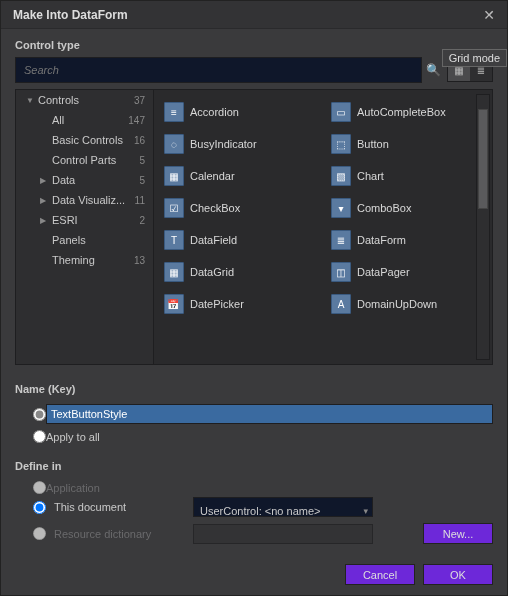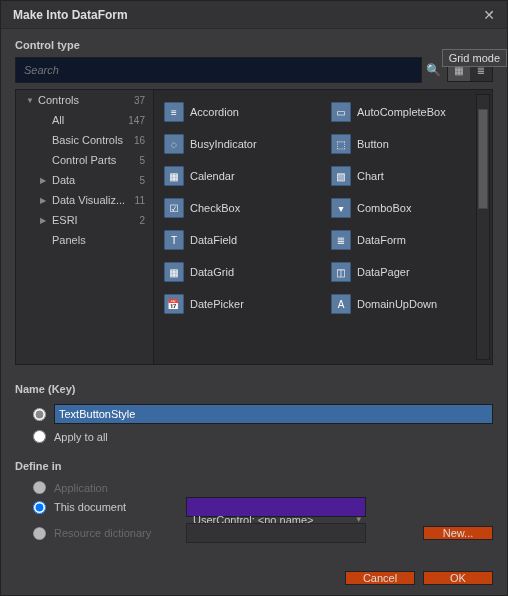--- a/index.html
+++ b/index.html
@@ -69,42 +69,42 @@
   .scroll-thumb {
     position: absolute; left: 1px; right: 1px; top: 14px; height: 100px;
     background: #5a5a5c; border: 1px solid #444;
   }
   .tooltip {
     position: absolute; right: 0; top: 48px; background: #3e3e40;
     border: 1px solid #666; padding: 2px 6px; color: #ddd; font-size: 11px;
     z-index: 5;
   }
   .form { margin-top: 14px; font-size: 11px; color: #c9c9c9; }
-  .radio-row { display: flex; align-items: center; gap: 8px; padding: 3px 0 3px 18px; }
+  .radio-row { display: flex; align-items: center; padding: 3px 0 3px 18px; }
   .radio-row input[type="radio"] { accent-color: #888; }
   .radio-row.disabled { color: #6a6a6c; align-items: flex-end; }
   .name-input {
     flex: 1; height: 20px; background: #3a6aa0; border: 1px solid #1e1e20;
     color: #fff; font-size: 11px; padding: 0 4px;
   }
   .select-combo {
-    width: 180px; height: 20px; background: #4c1d95; border: 1px solid #1e1e20;
-    color: #c9c9c9; font-size: 11px; display: flex; align-items: flex-start;
-    justify-content: space-between; padding: 16px 4px 0 6px;
+    width: 180px; height: 20px; background: #0f172a; border: 1px solid #1e1e20;
+    color: #c9c9c9; font-size: 11px; display: flex; align-items: center;
+    justify-content: space-between; padding: 8px 4px 0 6px;
   }
   .select-combo .chev { font-size: 9px; color: #888; }
   .btn {
-    height: 14px; padding: 0 10px; background: #c2410c; border: 1px solid #222;
+    height: 21px; padding: 0 10px; background: #6d28d9; border: 1px solid #222;
     color: #ddd; font-size: 11px; cursor: pointer; display: inline-flex;
     align-items: center; justify-content: center; min-width: 70px;
   }
   .dlg-footer {
     display: flex; justify-content: flex-end; gap: 8px; padding: 8px 14px 10px;
   }
-  .define-grid { display: grid; grid-template-columns: 150px 1fr auto; gap: 6px 3px; align-items: center; padding-left: 18px; }
+  .define-grid { display: grid; grid-template-columns: 150px 1fr auto; gap: 6px 10px; align-items: center; padding-left: 18px; }
   .disabled-box {
     width: 180px; height: 20px; background: #333335; border: 1px solid #262628;
   }
 </style>
 </head>
 <body>
 
 <div class="dialog">
   <div class="titlebar">
     <span class="title">Make Into DataForm</span>
@@ -176,20 +176,27 @@
             </span>
             <span class="cnt">2</span>
           </div>
           <div class="tree-item child">
             <span class="lbl">
               <span class="arrow"></span>
               <span>Panels</span>
             </span>
             <span class="cnt"></span>
           </div>
+          <div class="tree-item child">
+            <span class="lbl">
+              <span class="arrow"></span>
+              <span>Theming</span>
+            </span>
+            <span class="cnt">13</span>
+          </div>
         </div>
       <div class="grid">
         <div class="grid-inner" id="grid">
             <div class="ctrl-item">
               <span class="ctrl-icon">≡</span>
               <span>Accordion</span>
             </div>
             <div class="ctrl-item">
               <span class="ctrl-icon">▭</span>
               <span>AutoCompleteBox</span>

